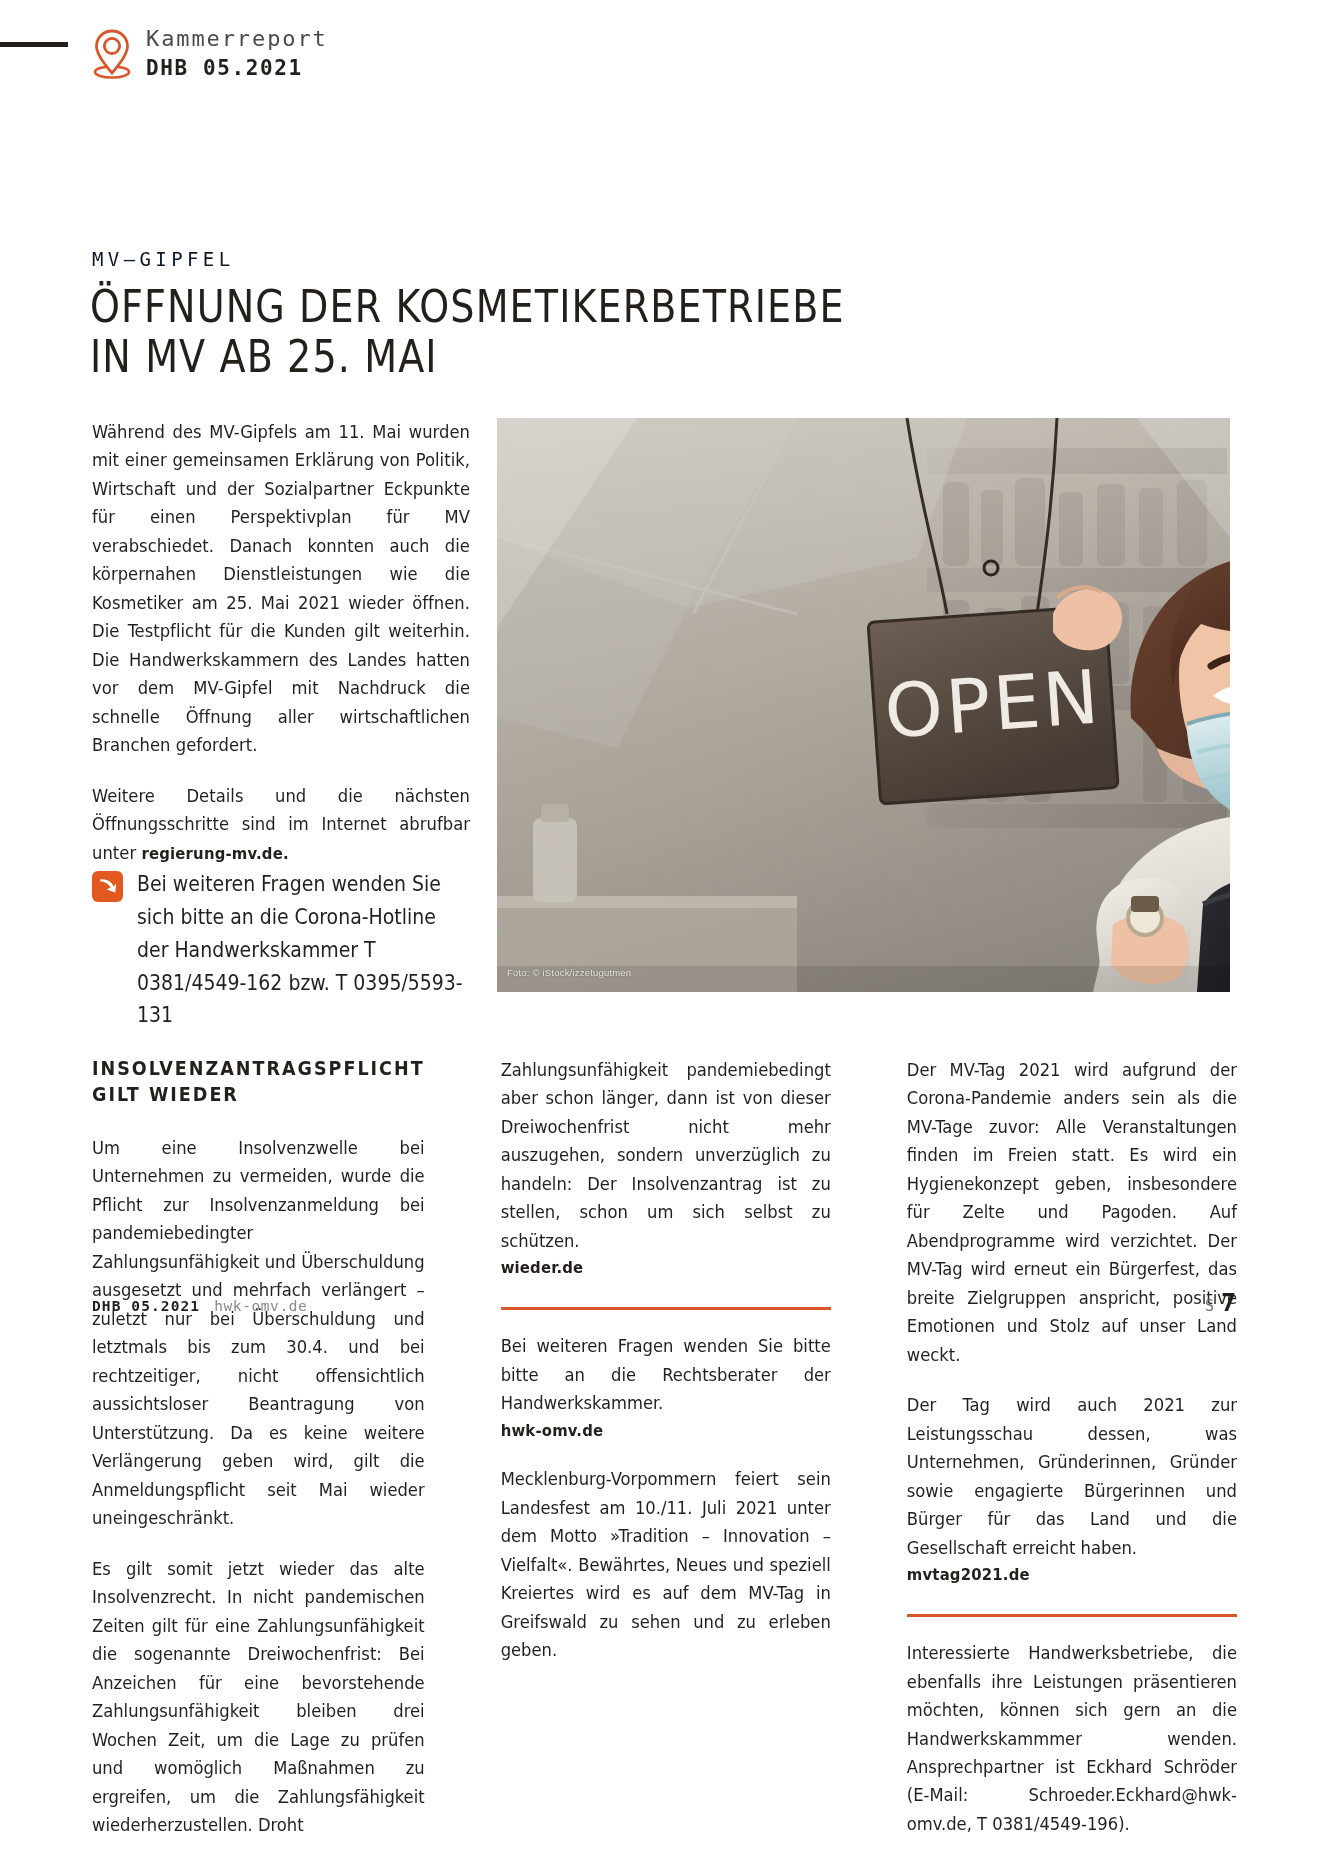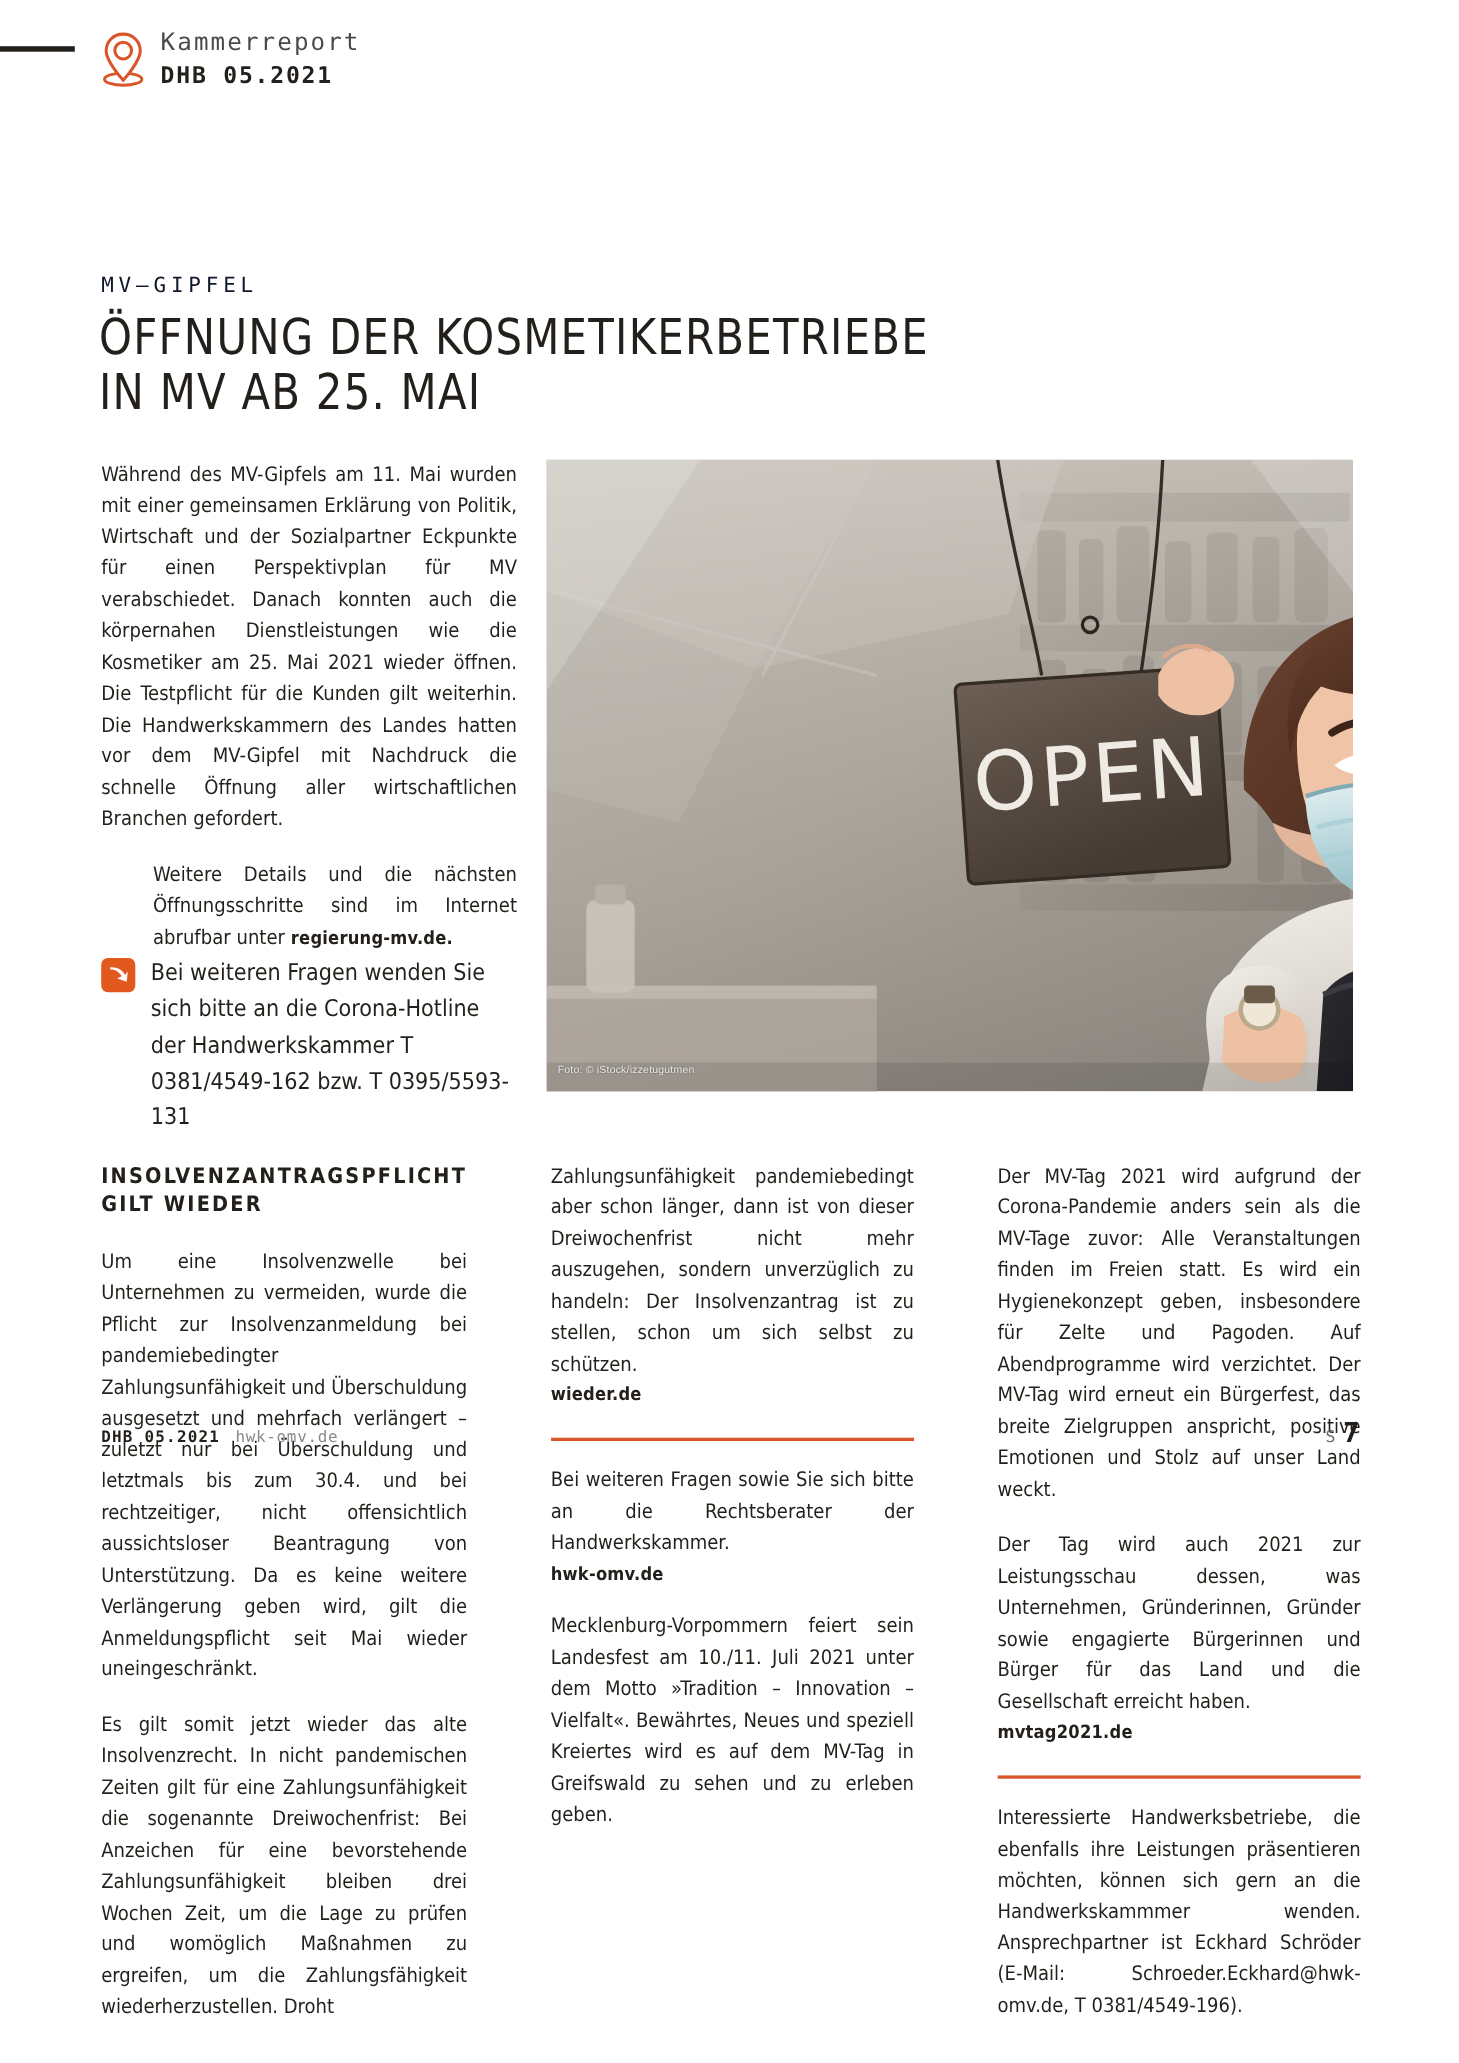--- a/index.html
+++ b/index.html
@@ -43,21 +43,21 @@
     transform:scaleX(0.94);transform-origin:left top;
   }
 
   
   .lead-col{
     position:absolute;left:92px;top:418px;width:378px;
     font-size:18.2px;line-height:1.565;text-align:justify;
     letter-spacing:0.04px;
   }
   .lead-col p{margin:0 0 22px 0;}
-  .lead-col p:last-child{margin-bottom:0;margin-left:47px;}
+  .lead-col p:last-child{margin-bottom:0;}
   .srcline{font-weight:700;font-size:16.5px;letter-spacing:0.2px;}
 
   .callout{
     position:absolute;left:92px;top:868px;width:378px;
     display:flex;gap:14px;align-items:flex-start;
   }
   .callout-icon{
     width:31px;height:31px;border-radius:6px;background:#e2591f;
     flex:none;margin-top:3px;position:relative;
   }
@@ -318,21 +318,21 @@
     <div class="col">
       <div class="subhead">INSOLVENZANTRAGSPFLICHT GILT WIEDER</div>
       <p>Um eine Insolvenzwelle bei Unternehmen zu vermeiden, wurde die Pflicht zur Insolvenzanmeldung bei pandemiebedingter Zahlungsunfähigkeit und Überschuldung ausgesetzt und mehrfach verlängert – zuletzt nur bei Überschuldung und letztmals bis zum 30.4. und bei rechtzeitiger, nicht offensichtlich aussichtsloser Beantragung von Unterstützung. Da es keine weitere Verlängerung geben wird, gilt die Anmeldungspflicht seit Mai wieder uneingeschränkt.</p>
       <p>Es gilt somit jetzt wieder das alte Insolvenzrecht. In nicht pandemischen Zeiten gilt für eine Zahlungsunfähigkeit die sogenannte Dreiwochenfrist: Bei Anzeichen für eine bevorstehende Zahlungsunfähigkeit bleiben drei Wochen Zeit, um die Lage zu prüfen und womöglich Maßnahmen zu ergreifen, um die Zahlungsfähigkeit wiederherzustellen. Droht</p>
     </div>
 
     <div class="col">
       <p class="tight">Zahlungsunfähigkeit pandemiebedingt aber schon länger, dann ist von dieser Dreiwochenfrist nicht mehr auszugehen, sondern unverzüglich zu handeln: Der Insolvenzantrag ist zu stellen, schon um sich selbst zu schützen.</p>
       <p class="srcline">wieder.de</p>
       <hr class="hr-orange">
-      <p class="tight">Bei weiteren Fragen sowie Sie sich bitte an die Rechtsberater der Handwerkskammer.</p>
+      <p class="tight">Bei weiteren Fragen wenden Sie bitte bitte an die Rechtsberater der Handwerkskammer.</p>
       <p class="srcline">hwk-omv.de</p>
       <p>Mecklenburg-Vorpommern feiert sein Landesfest am 10./11. Juli 2021 unter dem Motto »Tradition – Innovation – Vielfalt«. Bewährtes, Neues und speziell Kreiertes wird es auf dem MV-Tag in Greifswald zu sehen und zu erleben geben.</p>
     </div>
 
     <div class="col">
       <p>Der MV-Tag 2021 wird aufgrund der Corona-Pandemie anders sein als die MV-Tage zuvor: Alle Veranstaltungen finden im Freien statt. Es wird ein Hygienekonzept geben, insbesondere für Zelte und Pagoden. Auf Abendprogramme wird verzichtet. Der MV-Tag wird erneut ein Bürgerfest, das breite Zielgruppen anspricht, positive Emotionen und Stolz auf unser Land weckt.</p>
       <p class="tight">Der Tag wird auch 2021 zur Leistungsschau dessen, was Unternehmen, Gründerinnen, Gründer sowie engagierte Bürgerinnen und Bürger für das Land und die Gesellschaft erreicht haben.</p>
       <p class="srcline">mvtag2021.de</p>
       <hr class="hr-orange">
       <p>Interessierte Handwerksbetriebe, die ebenfalls ihre Leistungen präsentieren möchten, können sich gern an die Handwerkskammmer wenden. Ansprechpartner ist Eckhard Schröder (E-Mail: Schroeder.Eckhard@hwk-omv.de, T 0381/4549-196).</p>

